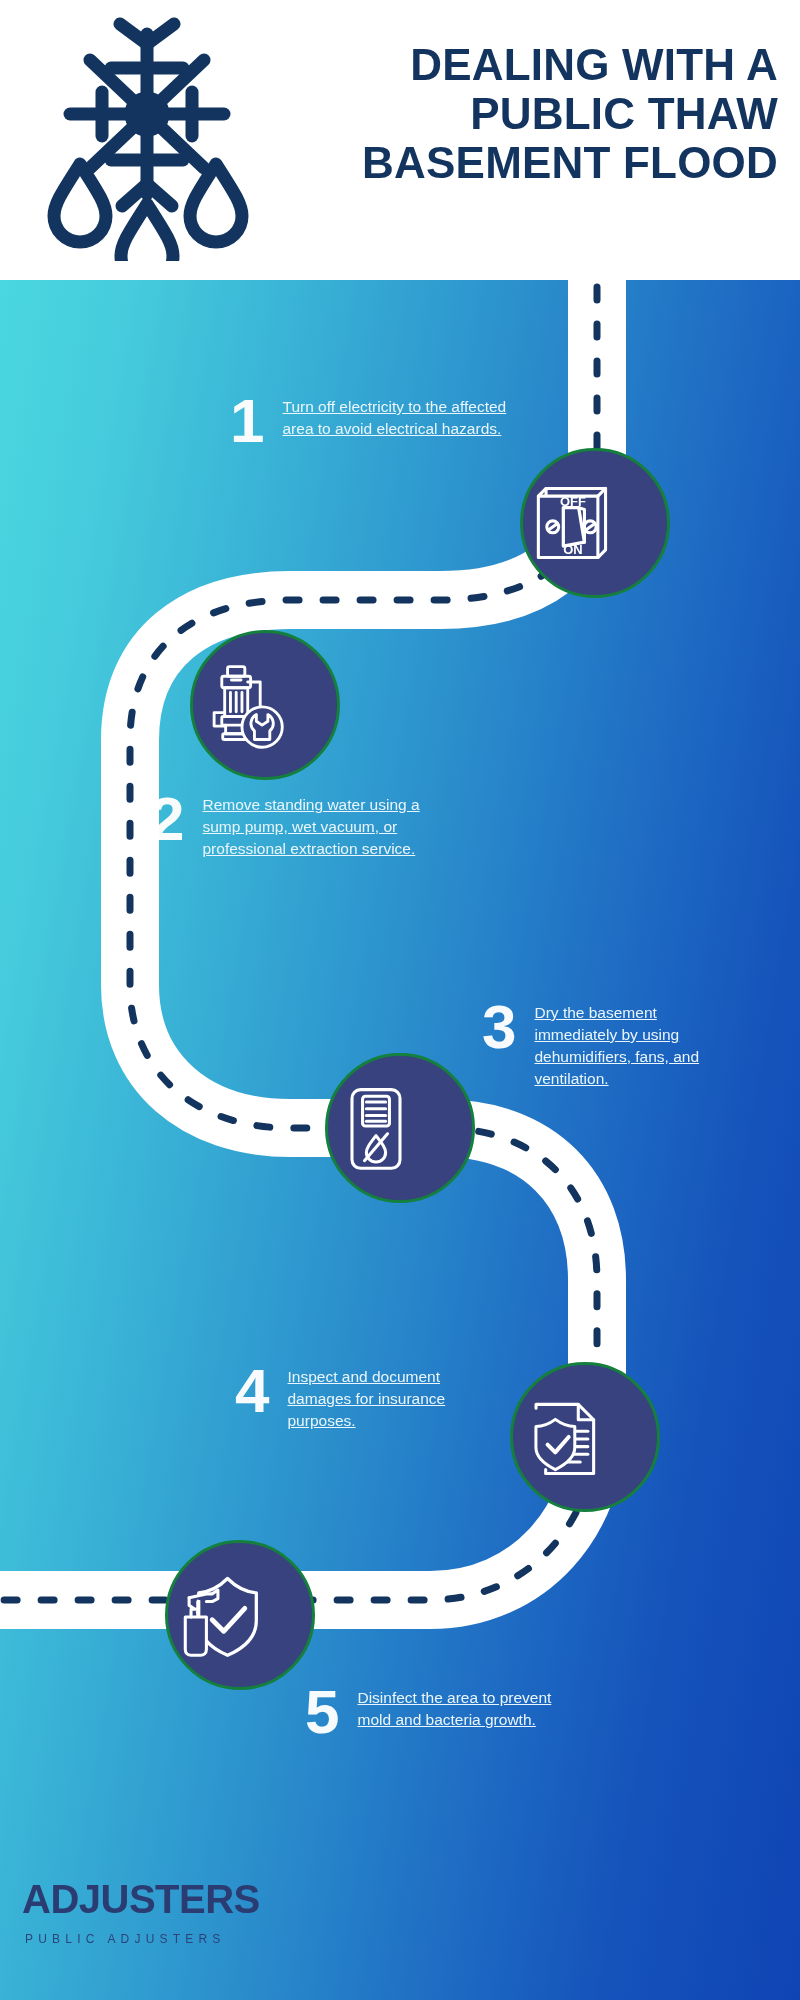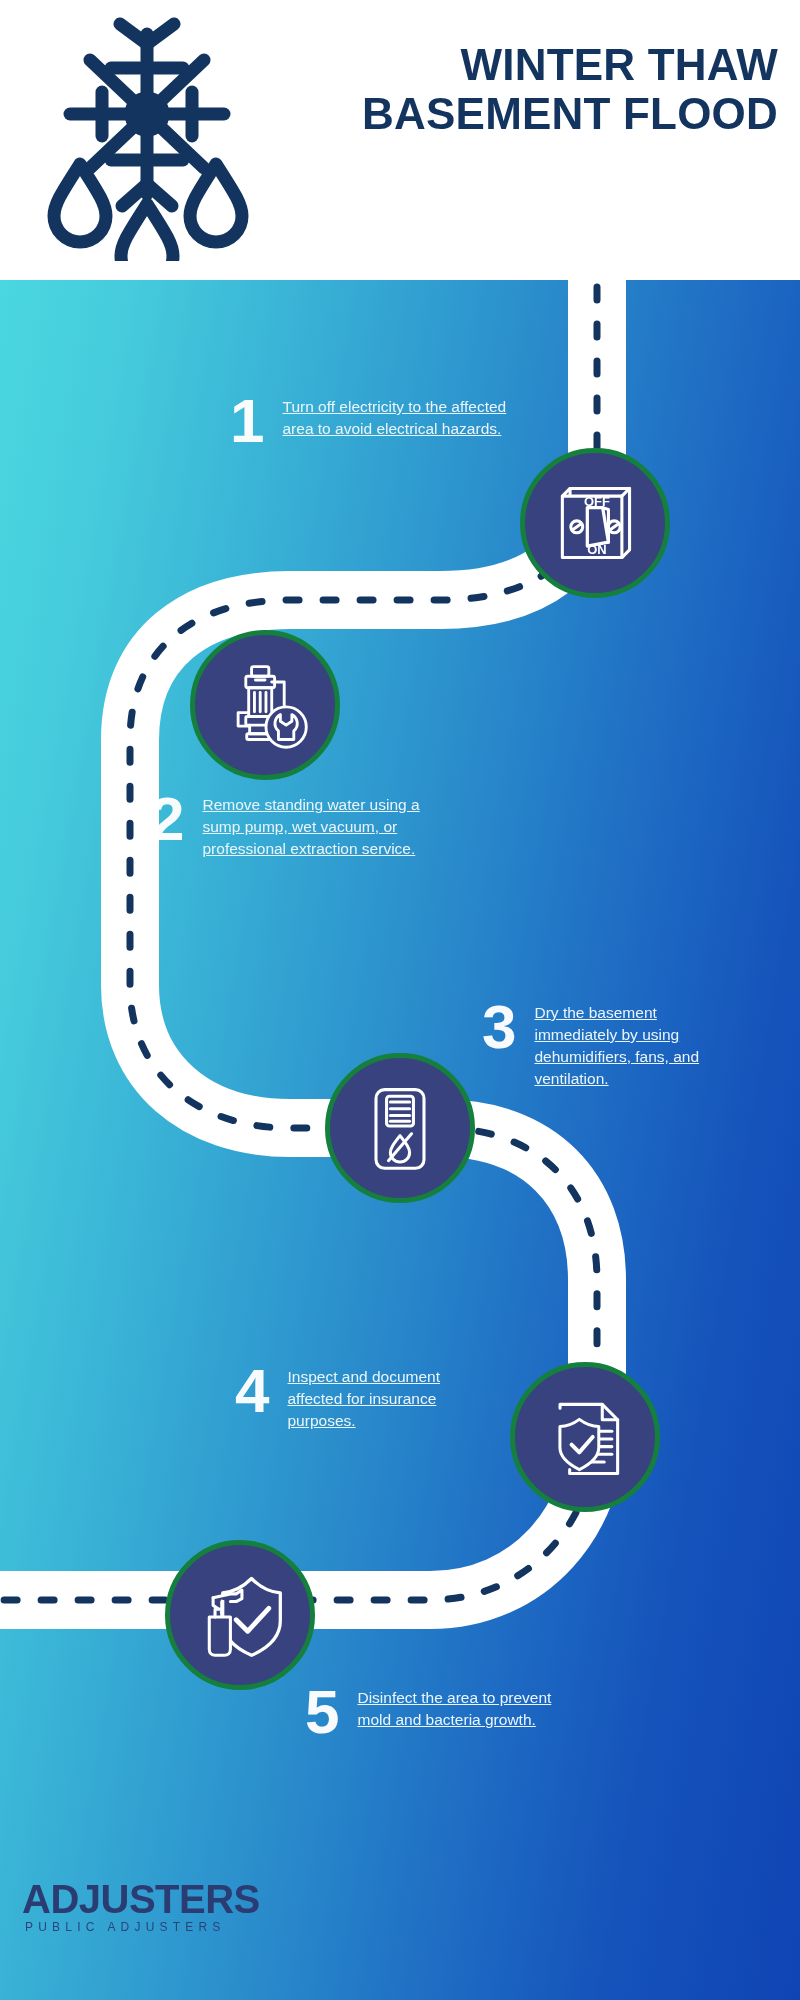--- a/index.html
+++ b/index.html
@@ -88,23 +88,23 @@
   .step4{left:235px;top:1362px;width:290px;}
   .step4 .step-text{width:200px;}
   .step5{left:305px;top:1683px;width:300px;}
   .step5 .step-text{width:230px;}
 
   
   .badge{
     position:absolute;z-index:5;
     width:150px;height:150px;border-radius:50%;
     background:#37427e;
-    border:5px solid #15803d;
+    border:3px solid #15803d;
     box-sizing:border-box;
-    display:flex;align-items:center;justify-content:center;
+    display:flex;align-items:center;justify-content:flex-start;
   }
   .badge svg{display:block;}
 
   .badge1{left:520px;top:448px;}
   .badge2{left:190px;top:630px;}
   .badge3{left:325px;top:1053px;}
   .badge4{left:510px;top:1362px;}
   .badge5{left:165px;top:1540px;}
 
   
@@ -118,21 +118,21 @@
     letter-spacing:-0.5px;
     line-height:42px;
     display:block;
   }
   .brand-sub{
     color:#2b3c72;
     font-size:12px;
     letter-spacing:5.2px;
     font-weight:400;
     display:block;
-    margin-top:0;
+    margin-top:12px;
     margin-left:3px;
     opacity:0.92;
   }
 </style>
 </head>
 <body>
 
 <div class="poster">
 
   <div class="body-bg"></div>
@@ -186,21 +186,22 @@
           </g>
           <circle cx="107" cy="98" r="16" fill="none" stroke="#12345e" stroke-width="13"></circle>
 
           <path d="M40 148 C22 176, 14 188, 14 200 A26 26 0 0 0 66 200 C66 188, 58 176, 40 148 Z" fill="none" stroke="#12345e" stroke-width="13" stroke-linejoin="round"></path>
           <path d="M176 148 C158 176, 150 188, 150 200 A26 26 0 0 0 202 200 C202 188, 194 176, 176 148 Z" fill="none" stroke="#12345e" stroke-width="13" stroke-linejoin="round"></path>
           <path d="M107 188 C89 216, 81 228, 81 240 A26 26 0 0 0 133 240 C133 228, 125 216, 107 188 Z" fill="none" stroke="#12345e" stroke-width="13" stroke-linejoin="round"></path>
         </svg>
       </div>
 
       <div class="title-block">
-        <span class="title-line">WINTER THAW</span>
+        <span class="title-line">DEALING WITH A</span>
+        <span class="title-line">PUBLIC THAW</span>
         <span class="title-line">BASEMENT FLOOD</span>
       </div>
 
     </div>
   </div>
 
   <div class="step step1">
     <span class="step-num">1</span>
     <span class="step-text">Turn off electricity to the affected area to avoid electrical hazards.</span>
   </div>
@@ -210,21 +211,21 @@
     <span class="step-text">Remove standing water using a sump pump, wet vacuum, or professional extraction service.</span>
   </div>
 
   <div class="step step3">
     <span class="step-num">3</span>
     <span class="step-text">Dry the basement immediately by using dehumidifiers, fans, and ventilation.</span>
   </div>
 
   <div class="step step4">
     <span class="step-num">4</span>
-    <span class="step-text">Inspect and document affected for insurance purposes.</span>
+    <span class="step-text">Inspect and document damages for insurance purposes.</span>
   </div>
 
   <div class="step step5">
     <span class="step-num">5</span>
     <span class="step-text">Disinfect the area to prevent mold and bacteria growth.</span>
   </div>
 
   <div class="badge badge1">
     <svg viewBox="0 0 100 100" width="96" height="96">
       <g fill="none" stroke="#ffffff" stroke-width="3.2" stroke-linejoin="round" stroke-linecap="round">

